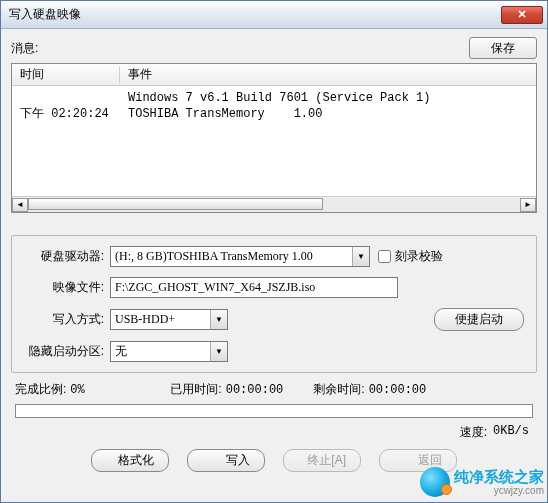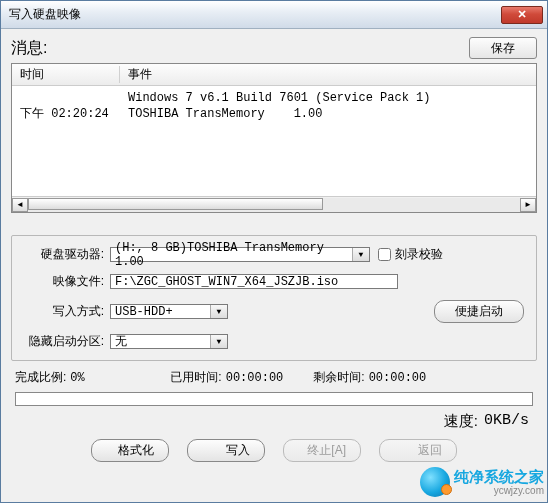--- a/index.html
+++ b/index.html
@@ -43,21 +43,21 @@
     flex: 1;
     padding: 8px 10px 6px 10px;
     display: flex;
     flex-direction: column;
   }
   .info-row {
     display: flex;
     align-items: center;
     margin-bottom: 4px;
   }
-  .info-label { flex: 1; font-size: 16px; }
+  .info-label { flex: 1; font-size: 12px; }
   .save-btn {
     width: 68px; height: 22px;
     background: linear-gradient(to bottom,#fdfdfd,#e6e6e6);
     border: 1px solid #888;
     border-radius: 3px;
     font-size: 12px;
     cursor: pointer;
   }
   .log-box {
     border: 1px solid #888;
@@ -109,24 +109,24 @@
     align-items: center;
     margin-bottom: 10px;
     font-size: 12px;
   }
   .form-row > label {
     width: 86px;
     text-align: right;
     padding-right: 6px;
   }
   .combo, .txt {
-    height: 15px;
+    height: 21px;
     border: 1px solid #7a7a7a;
     background: #fff;
-    font-family: Liberation Mono, monospace;
+    font-family: Liberation Serif, serif;
     font-size: 12px;
     padding: 0 4px;
     display: flex;
     align-items: center;
   }
   .combo { position: relative; padding-right: 18px; }
   .combo .arrow {
     position: absolute; right: 0; top: 0; width: 17px; height: 100%;
     border-left: 1px solid #aaa;
     background: linear-gradient(#f8f8f8,#ddd);
@@ -146,21 +146,21 @@
   .btn.disabled { color:#9c9c9c; border-color:#bbb; background:linear-gradient(#f5f5f5,#eaeaea); cursor:default;}
   .stat-row {
     display:flex; align-items:center; font-size:12px;
     padding: 2px 4px 6px 4px;
   }
   .stat-row .lab { margin-right:4px; }
   .stat-row .val { margin-right:30px; font-family:"Courier New",monospace;}
   .progress {
     height:14px; border:1px solid #888; background:#fff; margin:0 4px 4px 4px;
   }
-  .speed-row { display:flex; justify-content:flex-end; padding:2px 8px 8px 0; font-size:15px;}
+  .speed-row { display:flex; justify-content:flex-end; padding:2px 8px 8px 0; font-size:12px;}
   .speed-row .val { font-family:"Courier New",monospace; margin-left:6px;}
   .bottom-btns { display:flex; justify-content:center; gap:18px; padding-bottom:4px;}
   .bottom-btns .btn { width:78px;text-align:right; }
   .watermark {
     position:absolute; right:4px; bottom:6px;
     display:flex; align-items:center; gap:4px;
     pointer-events:none;
   }
   .wm-icon {
     width:30px; height:30px;

